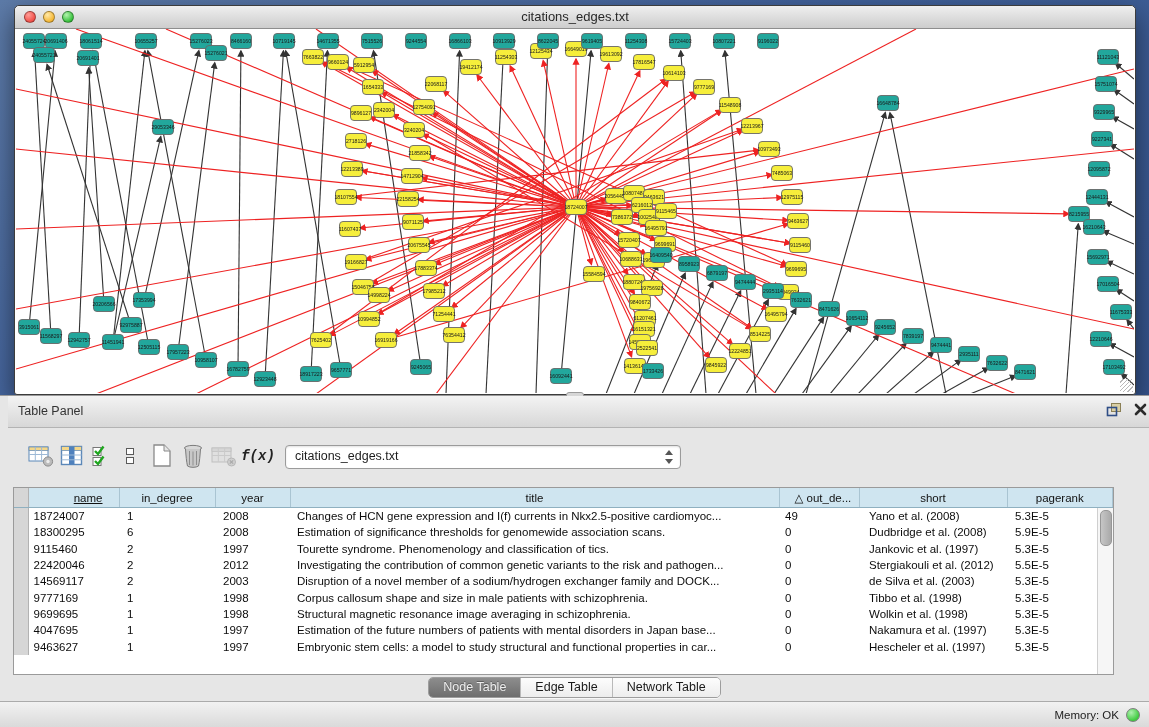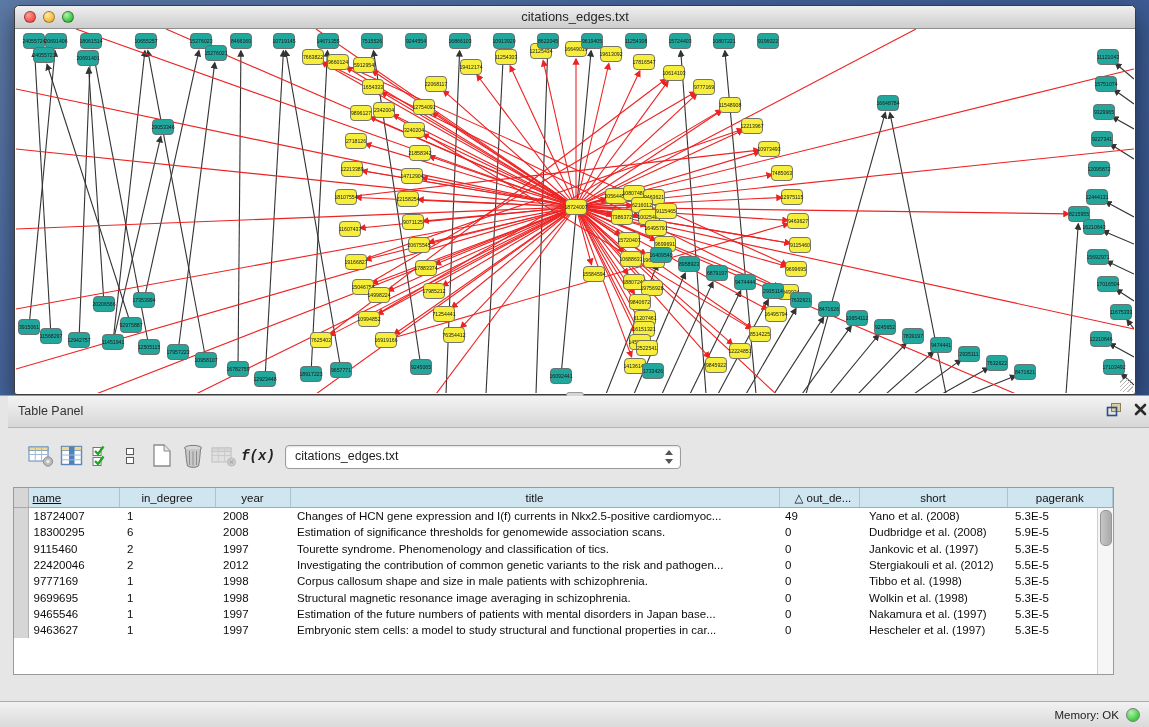--- a/index.html
+++ b/index.html
@@ -45,21 +45,21 @@
     border-left:4px solid transparent;border-right:4px solid transparent;border-bottom:5px solid #555;}
   .combo-arrows .dn{position:absolute;bottom:1px;left:1px;width:0;height:0;
     border-left:4px solid transparent;border-right:4px solid transparent;border-top:5px solid #555;}
 
   .tablewrap{position:absolute;left:13px;top:91px;width:1099px;height:186px;
     background:#fff;border:1px solid #9a9a9a;overflow:hidden;}
   table.grid{border-collapse:collapse;table-layout:fixed;width:1099px;}
   table.grid th{background:#cfe5f0;border-right:1px solid #a9c4d2;border-bottom:1px solid #8fb0c0;
     font-weight:normal;font-size:11.5px;color:#111;height:19px;padding:0 4px;
     text-align:center;white-space:nowrap;overflow:hidden;}
-  table.grid th.h-name{text-align:left;padding-right:16px;text-decoration:underline;}
+  table.grid th.h-name{text-align:right;padding-right:16px;text-decoration:underline;}
   table.grid th.h-sort{text-align:left;padding-left:15px;}
   table.grid th.gutter,table.grid td.gutter{background:#d6d6d6;border-right:1px solid #b2b2b2;}
   table.grid td{font-size:11.5px;color:#0c0c0c;height:16.3px;padding:0 4px;
     white-space:nowrap;overflow:hidden;text-align:left;}
   table.grid td.c1{padding-left:5px;}
   table.grid td.c2,table.grid td.c3{padding-left:8px;}
   table.grid td.c4{padding-left:7px;}
   table.grid td.c5{padding-left:6px;}
   table.grid td.c6{padding-left:10px;}
   table.grid td.c7{padding-left:8px;}
@@ -959,41 +959,51 @@
               <td class="c1">22420046</td>
               <td class="c2">2</td>
               <td class="c3">2012</td>
               <td class="c4">Investigating the contribution of common genetic variants to the risk and pathogen...</td>
               <td class="c5">0</td>
               <td class="c6">Stergiakouli et al. (2012)</td>
               <td class="c7">5.5E-5</td>
             </tr>
             <tr>
               <td class="gutter"></td>
+              <td class="c1">14569117</td>
+              <td class="c2">2</td>
+              <td class="c3">2003</td>
+              <td class="c4">Disruption of a novel member of a sodium/hydrogen exchanger family and DOCK...</td>
+              <td class="c5">0</td>
+              <td class="c6">de Silva et al. (2003)</td>
+              <td class="c7">5.3E-5</td>
+            </tr>
+            <tr>
+              <td class="gutter"></td>
               <td class="c1">9777169</td>
               <td class="c2">1</td>
               <td class="c3">1998</td>
               <td class="c4">Corpus callosum shape and size in male patients with schizophrenia.</td>
               <td class="c5">0</td>
               <td class="c6">Tibbo et al. (1998)</td>
               <td class="c7">5.3E-5</td>
             </tr>
             <tr>
               <td class="gutter"></td>
               <td class="c1">9699695</td>
               <td class="c2">1</td>
               <td class="c3">1998</td>
               <td class="c4">Structural magnetic resonance image averaging in schizophrenia.</td>
               <td class="c5">0</td>
               <td class="c6">Wolkin et al. (1998)</td>
               <td class="c7">5.3E-5</td>
             </tr>
             <tr>
               <td class="gutter"></td>
-              <td class="c1">9465546</td>
+              <td class="c1">4047695</td>
               <td class="c2">1</td>
               <td class="c3">1997</td>
               <td class="c4">Estimation of the future numbers of patients with mental disorders in Japan base...</td>
               <td class="c5">0</td>
               <td class="c6">Nakamura et al. (1997)</td>
               <td class="c7">5.3E-5</td>
             </tr>
             <tr>
               <td class="gutter"></td>
               <td class="c1">9463627</td>
@@ -1004,19 +1014,26 @@
               <td class="c6">Hescheler et al. (1997)</td>
               <td class="c7">5.3E-5</td>
             </tr>
           </tbody>
       </table>
       <div class="vscroll">
         <div class="vthumb"></div>
       </div>
     </div>
 
+    <div class="tp-tabs">
+      <span class="segwrap" id="segwrap">
+          <span class="seg sel">Node Table</span>
+          <span class="seg">Edge Table</span>
+          <span class="seg">Network Table</span>
+        </span>
+    </div>
 
     <div class="tp-status">
       <span class="mem">Memory: OK</span>
       <span class="memdot" id="memdot" style="background: radial-gradient(circle at 35% 30%, rgb(174, 240, 174), rgb(63, 203, 63) 70%);"></span>
     </div>
   </div>
 </div>
 
 </body></html>

